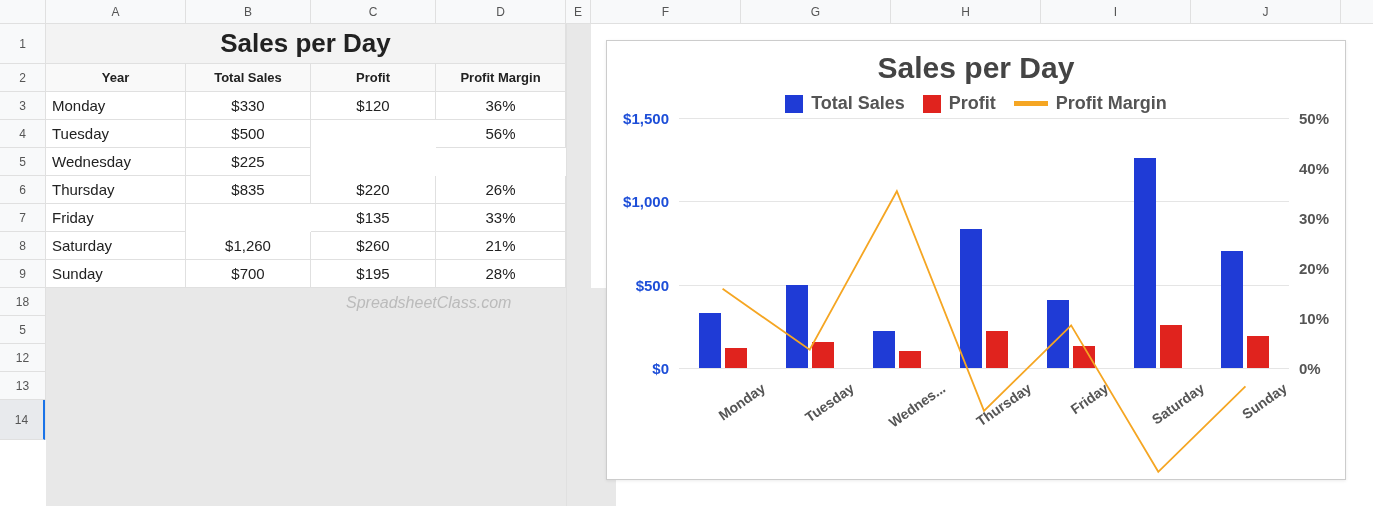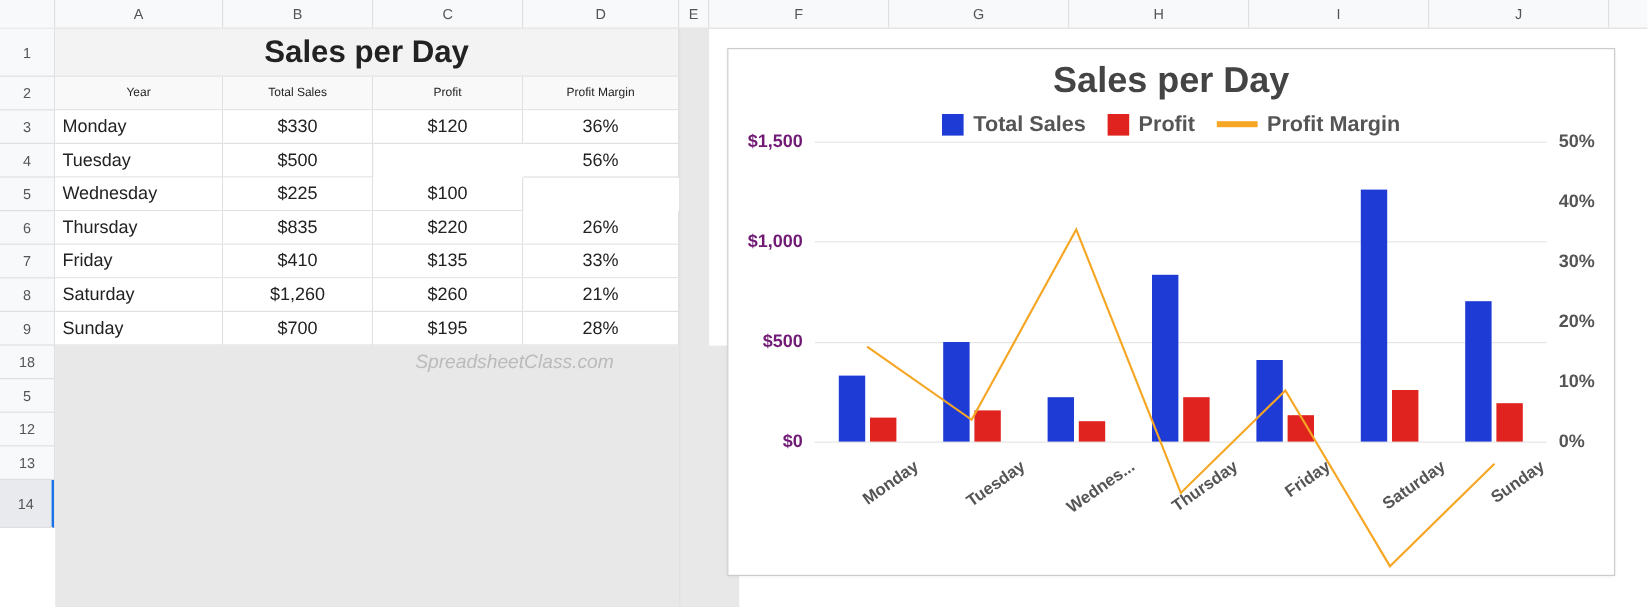--- a/index.html
+++ b/index.html
@@ -15,38 +15,38 @@
     
     .row-headers { position: absolute; top: 24px; left: 0; width: 46px; background: #f8f9fa; border-right: 1px solid #e0e0e0; }
     .row-headers .rh { text-align: center; font-size: 12px; color: #555; border-bottom: 1px solid #e0e0e0; }
     
     
     .grid-body { position: absolute; top: 24px; left: 46px; right: 0; bottom: 0; }
     
     .cell { position: absolute; border-right: 1px solid #e0e0e0; border-bottom: 1px solid #e0e0e0; background: #fff; font-size: 15px; padding: 0 6px; display: flex; align-items: center; color: #222; }
     .cell.center { justify-content: center; text-align: right; }
     .cell.title { font-size: 26px; font-weight: bold; justify-content: center; background: #f3f3f3; }
-    .cell.header-row { background: #f9f9f9; font-weight: normal; justify-content: center; font-size: 10px; }
+    .cell.header-row { background: #f9f9f9; font-weight: bold; justify-content: center; font-size: 13px; }
     .cell.gray-bg { background: #e8e8e8; border: none; }
     
     .watermark { position: absolute; font-size: 16px; color: #bbb; font-style: italic; }
     
     
     .chart-box { position: absolute; background: #fff; border: 1px solid #ccc; box-shadow: 0 1px 3px rgba(0,0,0,0.08); }
     .chart-title { text-align: center; font-size: 30px; font-weight: bold; color: #444; padding-top: 10px; }
     .chart-legend { display: flex; justify-content: center; gap: 18px; padding: 8px 0 4px; font-weight: bold; font-size: 18px; color: #555; }
     .legend-item { display: flex; align-items: center; gap: 8px; }
     .swatch { width: 18px; height: 18px; }
     .swatch.blue { background: #1f3bd6; }
     .swatch.red { background: #e0231e; }
     .swatch.line { height: 5px; width: 34px; background: #f5a623; }
     
     .plot { position: relative; margin: 0 56px 0 72px; }
     .grid-line { position: absolute; left: 0; right: 0; height: 1px; background: #e5e5e5; }
-    .y-label-left { position: absolute; right: 100%; padding-right: 10px; font-weight: bold; font-size: 15px; color: #701a75; transform: translateY(-50%); white-space: nowrap; }
+    .y-label-left { position: absolute; right: 100%; padding-right: 10px; font-weight: bold; font-size: 15px; color: #1d4ed8; transform: translateY(-50%); white-space: nowrap; }
     .y-label-right { position: absolute; left: 100%; padding-left: 10px; font-weight: bold; font-size: 15px; color: #555; transform: translateY(-50%); white-space: nowrap; }
     
     .bars-layer { position: absolute; inset: 0; display: flex; }
     .cat-slot { flex: 1; position: relative; }
     .bar { position: absolute; bottom: 0; width: 22px; }
     .bar.blue { background: #1f3bd6; }
     .bar.red { background: #e0231e; }
     
     .line-svg { position: absolute; inset: 0; overflow: visible; }
     
@@ -105,29 +105,27 @@
     <div class="cell center" style="left:140px;top:68px;width:125px;height:28px">$330</div>
     <div class="cell center" style="left:265px;top:68px;width:125px;height:28px">$120</div>
     <div class="cell center" style="left:390px;top:68px;width:130px;height:28px">36%</div>
 
     <div class="cell" style="left:0;top:96px;width:140px;height:28px">Tuesday</div>
     <div class="cell center" style="left:140px;top:96px;width:125px;height:28px">$500</div>
     <div class="cell center" style="left:390px;top:96px;width:130px;height:28px">56%</div>
 
     <div class="cell" style="left:0;top:124px;width:140px;height:28px">Wednesday</div>
     <div class="cell center" style="left:140px;top:124px;width:125px;height:28px">$225</div>
-    <div class="cell center" style="left:265px;top:124px;width:125px;height:28px">$100</div>
 
     <div class="cell" style="left:0;top:152px;width:140px;height:28px">Thursday</div>
     <div class="cell center" style="left:140px;top:152px;width:125px;height:28px">$835</div>
     <div class="cell center" style="left:265px;top:152px;width:125px;height:28px">$220</div>
     <div class="cell center" style="left:390px;top:152px;width:130px;height:28px">26%</div>
 
     <div class="cell" style="left:0;top:180px;width:140px;height:28px">Friday</div>
-    <div class="cell center" style="left:140px;top:180px;width:125px;height:28px">$410</div>
     <div class="cell center" style="left:265px;top:180px;width:125px;height:28px">$135</div>
     <div class="cell center" style="left:390px;top:180px;width:130px;height:28px">33%</div>
 
     <div class="cell" style="left:0;top:208px;width:140px;height:28px">Saturday</div>
     <div class="cell center" style="left:140px;top:208px;width:125px;height:28px">$1,260</div>
     <div class="cell center" style="left:265px;top:208px;width:125px;height:28px">$260</div>
     <div class="cell center" style="left:390px;top:208px;width:130px;height:28px">21%</div>
 
     <div class="cell" style="left:0;top:236px;width:140px;height:28px">Sunday</div>
     <div class="cell center" style="left:140px;top:236px;width:125px;height:28px">$700</div>

